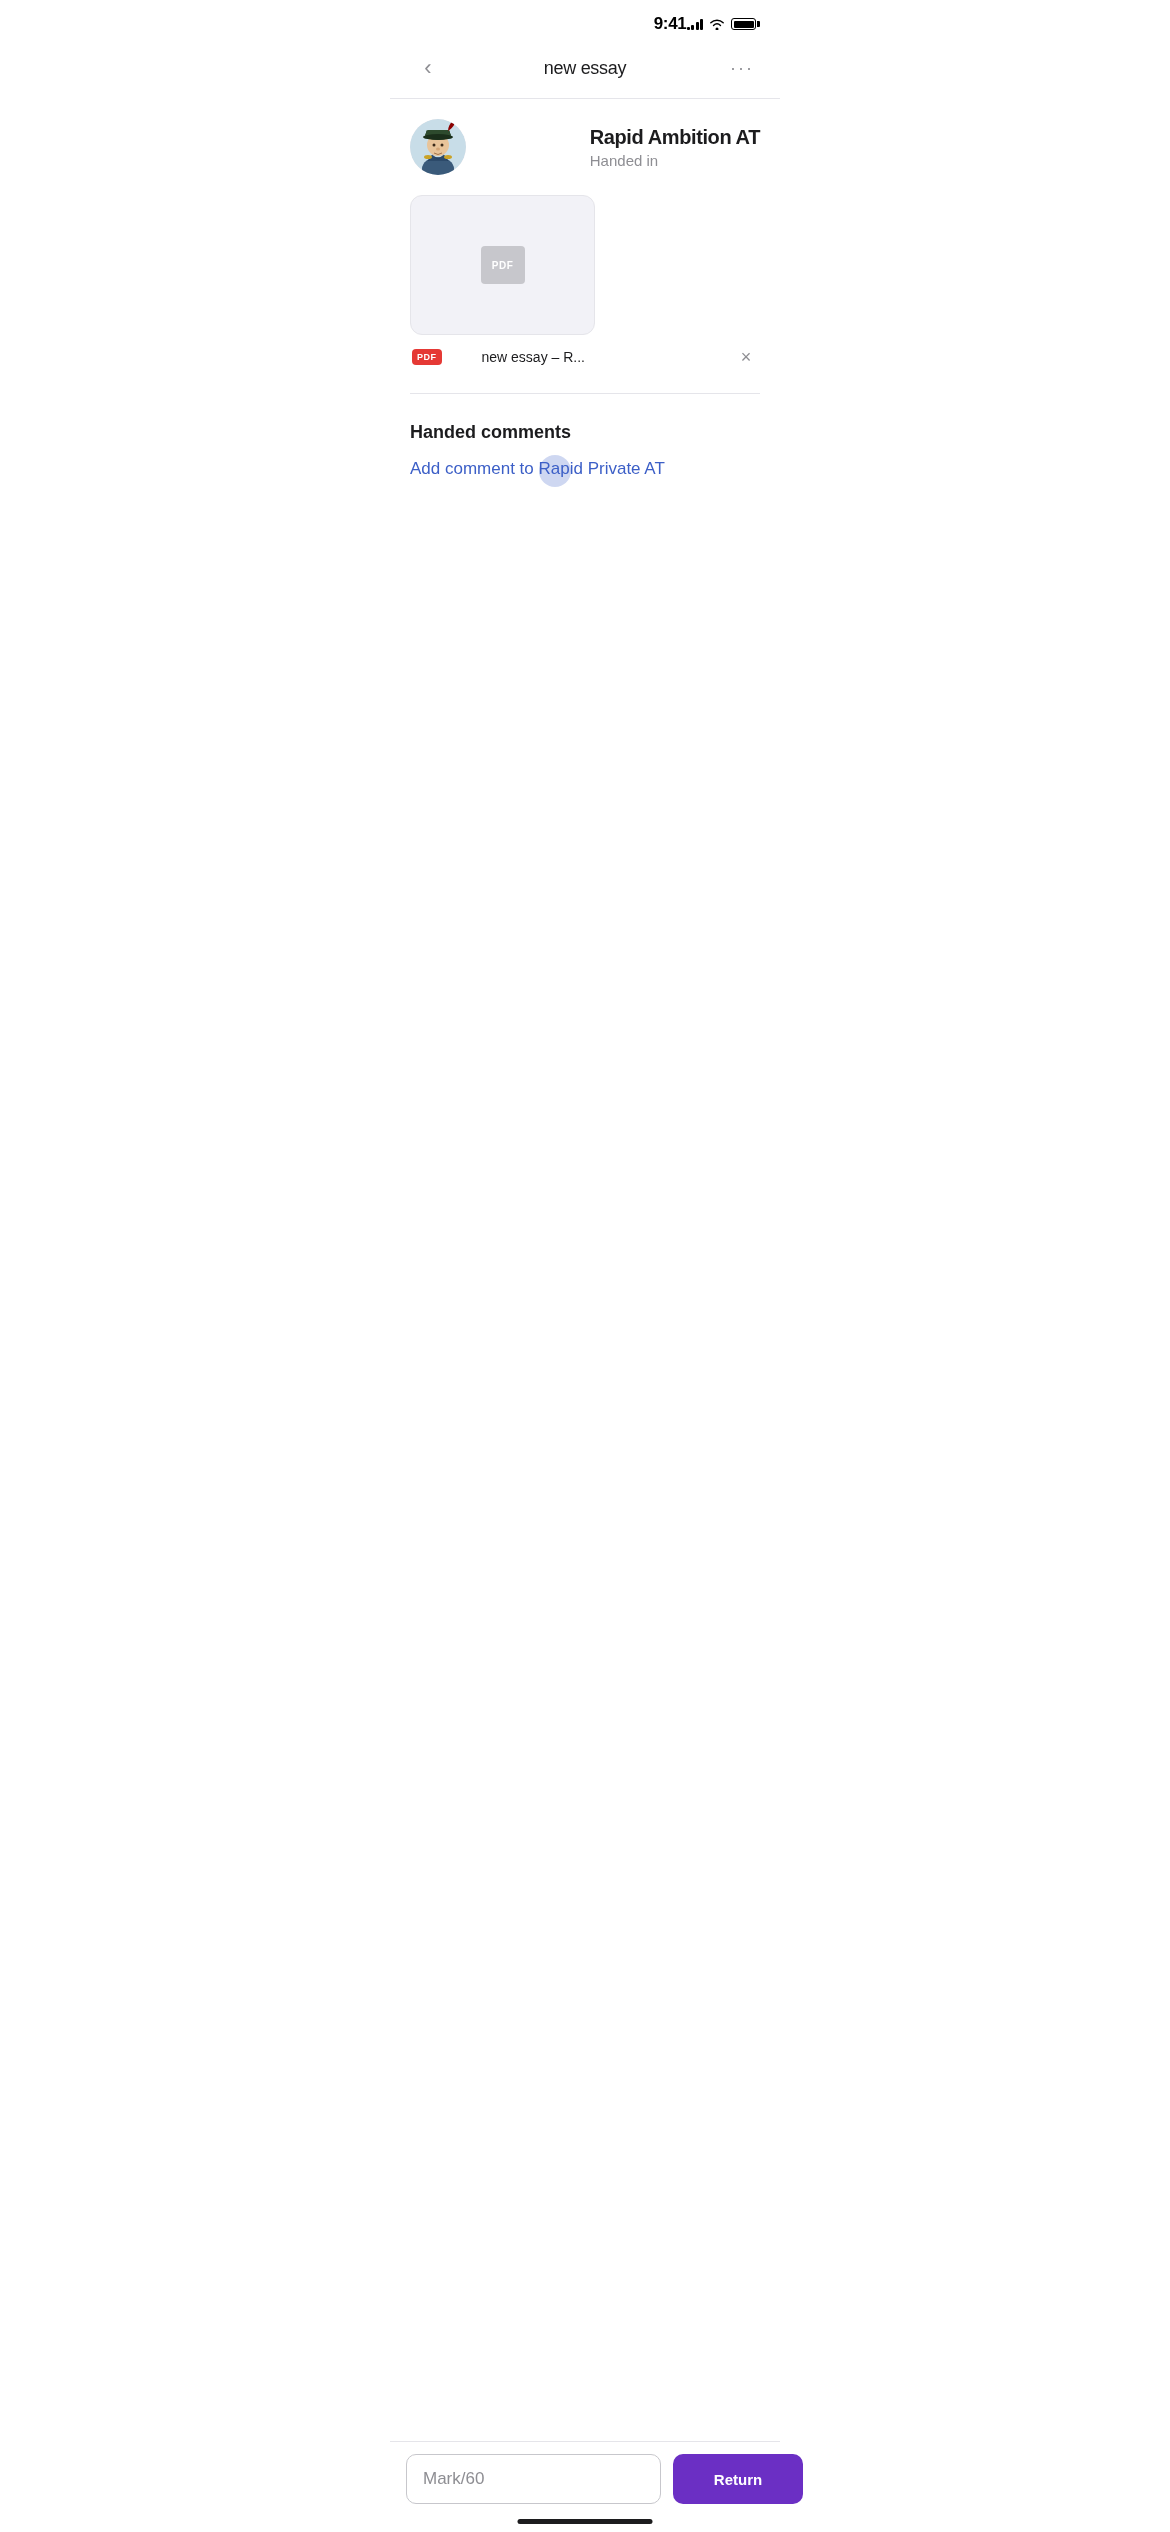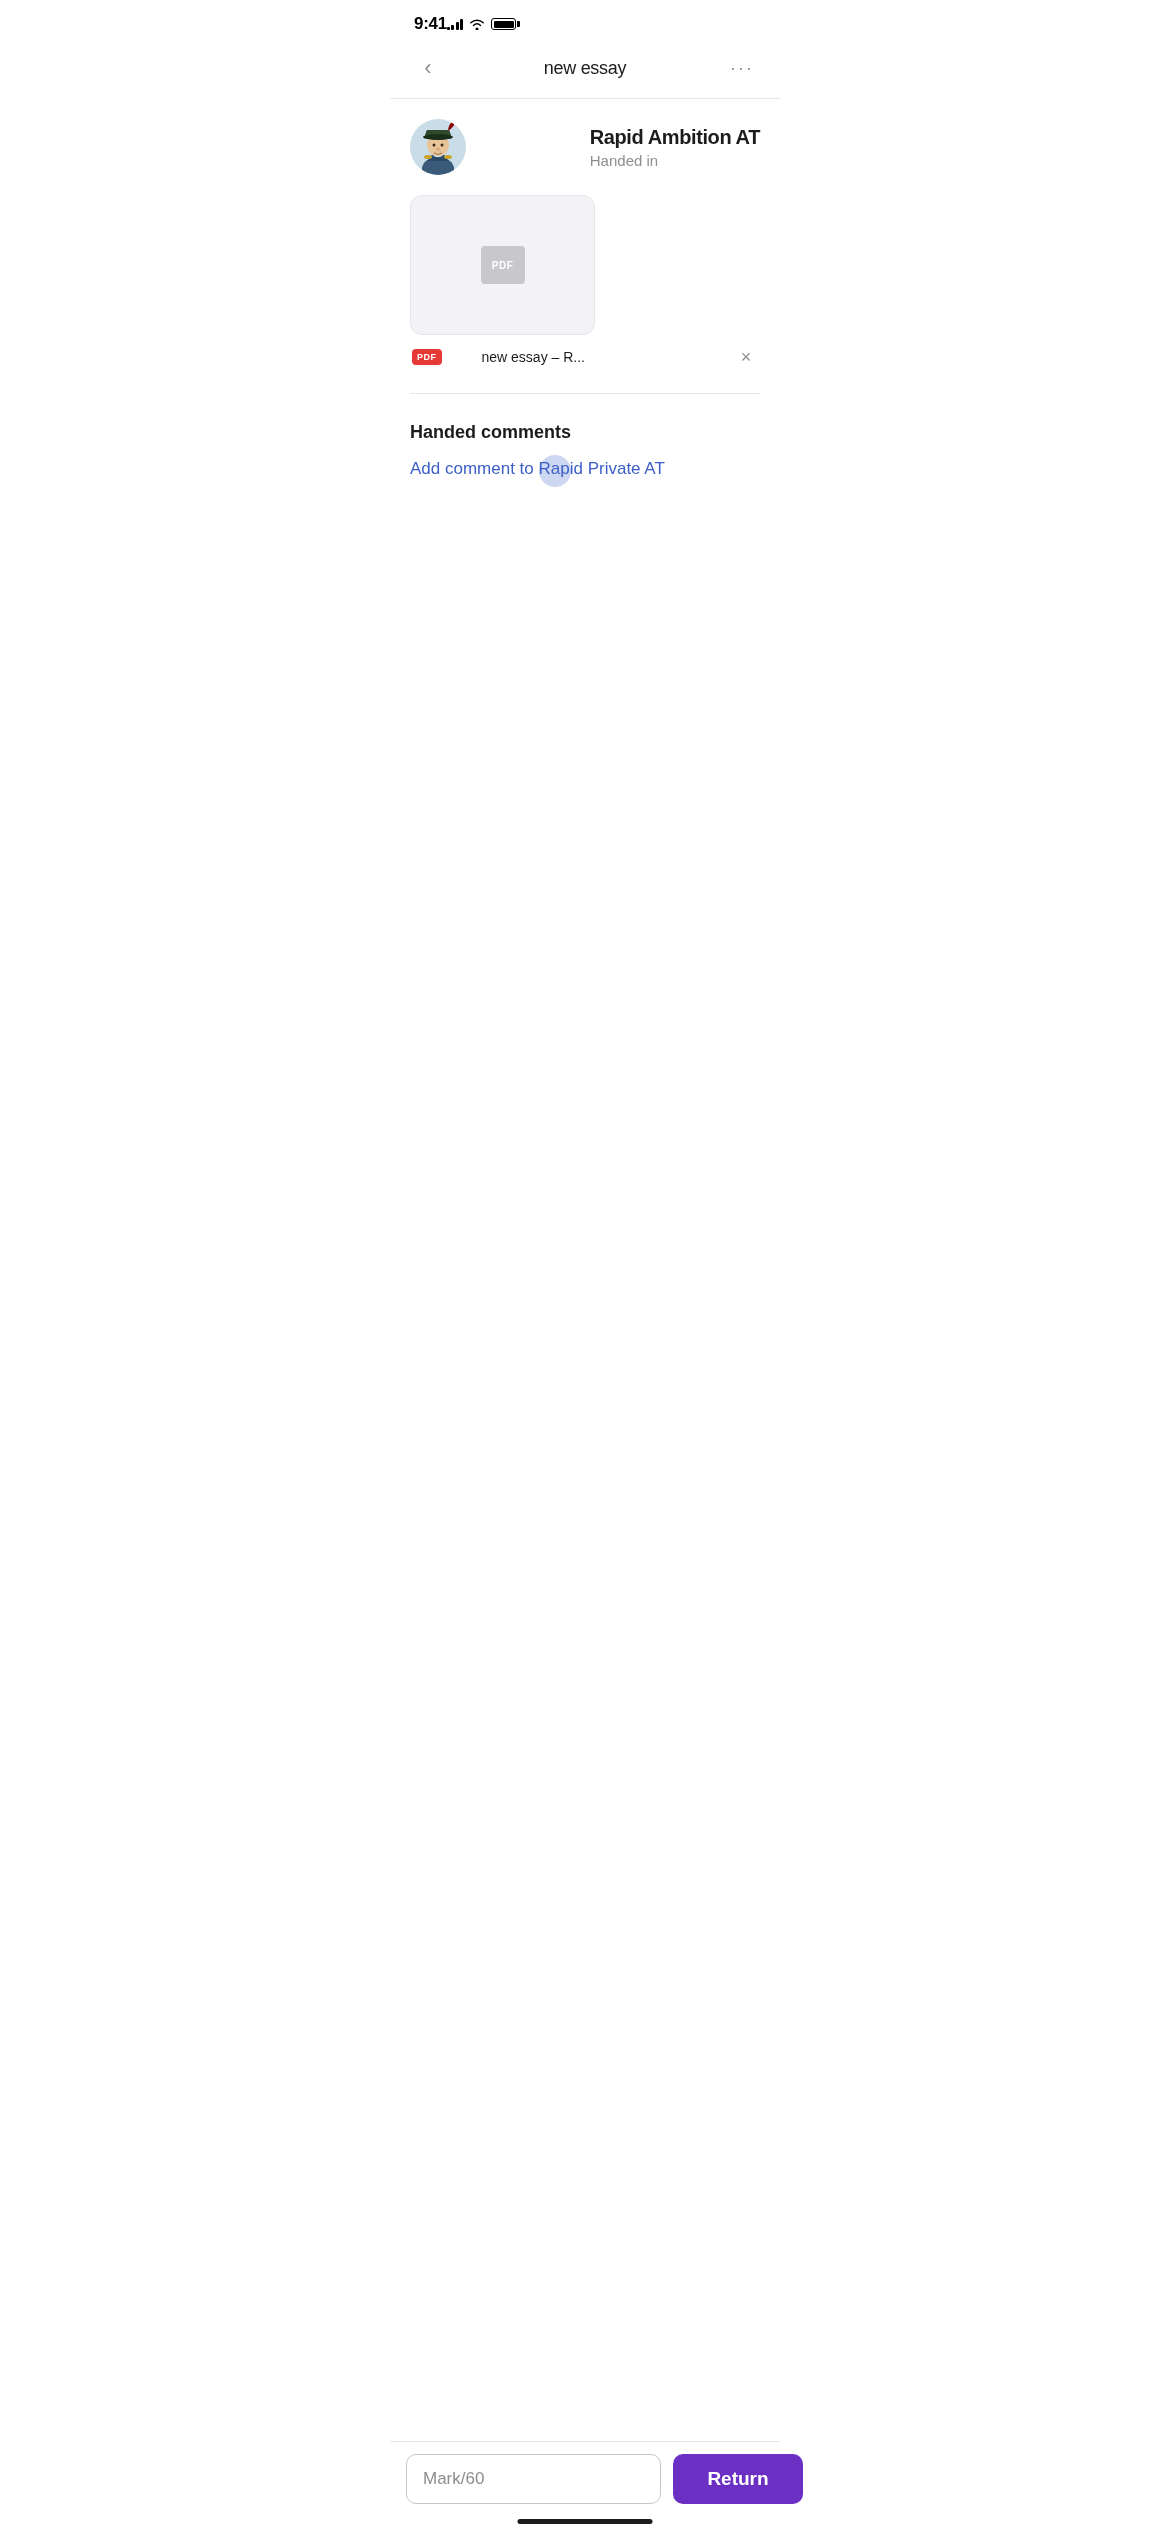--- a/index.html
+++ b/index.html
@@ -17,21 +17,21 @@
       margin: 0 auto;
       display: flex;
       flex-direction: column;
       position: relative;
       overflow-x: hidden;
     }
 
     
     .status-bar {
       display: flex;
-      justify-content: flex-start;
+      justify-content: flex-end;
       align-items: center;
       padding: 14px 24px 8px 24px;
       background: #ffffff;
     }
 
     .status-time {
       font-size: 17px;
       font-weight: 600;
       color: #000000;
       letter-spacing: -0.3px;
@@ -316,21 +316,21 @@
       border-radius: 10px;
       display: flex;
       align-items: center;
       justify-content: center;
       cursor: pointer;
       border: none;
       flex-shrink: 0;
     }
 
     .return-btn-text {
-      font-size: 19px;
+      font-size: 15px;
       font-weight: 600;
       color: #ffffff;
     }
 
     
     .home-indicator {
       width: 135px;
       height: 5px;
       background: #1c1c1e;
       border-radius: 3px;

